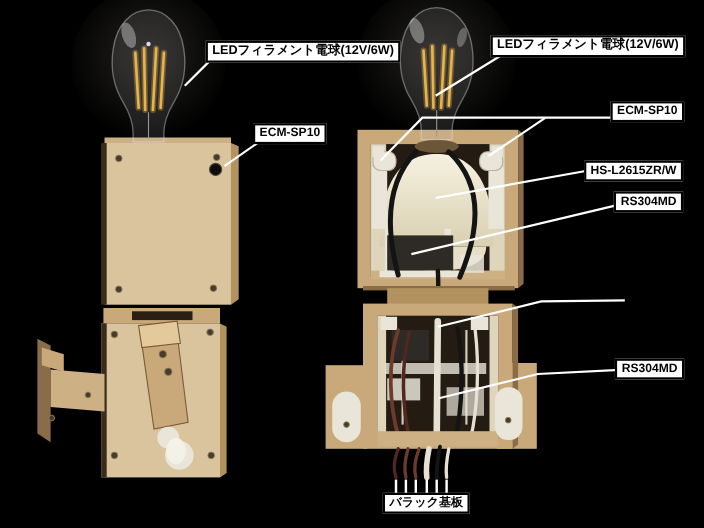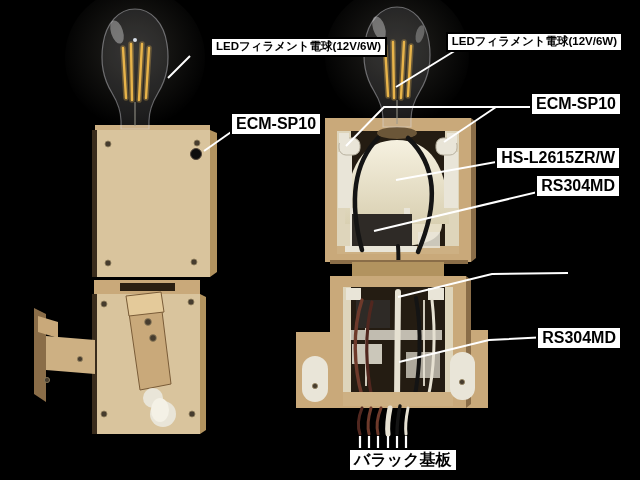--- a/index.html
+++ b/index.html
@@ -16,24 +16,24 @@
     position:relative;overflow:hidden;
     font-family:"Liberation Sans", sans-serif;
   }
   .stage{position:absolute;inset:0;}
   svg.art{position:absolute;left:0;top:0;z-index:1;}
   .callout{
     position:absolute;z-index:3;
     background:var(--label-bg);
     border:2px solid var(--label-border);
     color:var(--label-text);
-    font-weight:bold;font-size:16px;line-height:1;
+    font-weight:bold;font-size:11px;line-height:1;
     padding:2px 4px;white-space:nowrap;
   }
-  .callout.small{font-size:11.5px;margin-left:23px;}
+  .callout.small{font-size:11.5px;}
   
   .led-left{left:187px;top:37px;}
   .ecm-left{left:230px;top:112px;}
   
   .led-right{right:17px;top:32px;}
   .ecm-right{right:18px;top:92px;}
   .hs{right:19px;top:146px;text-align:center;}
   .rs304-top{right:19px;top:174px;}
   .rs303{right:18px;top:261px;}
   .rs304-bottom{right:18px;top:326px;}

